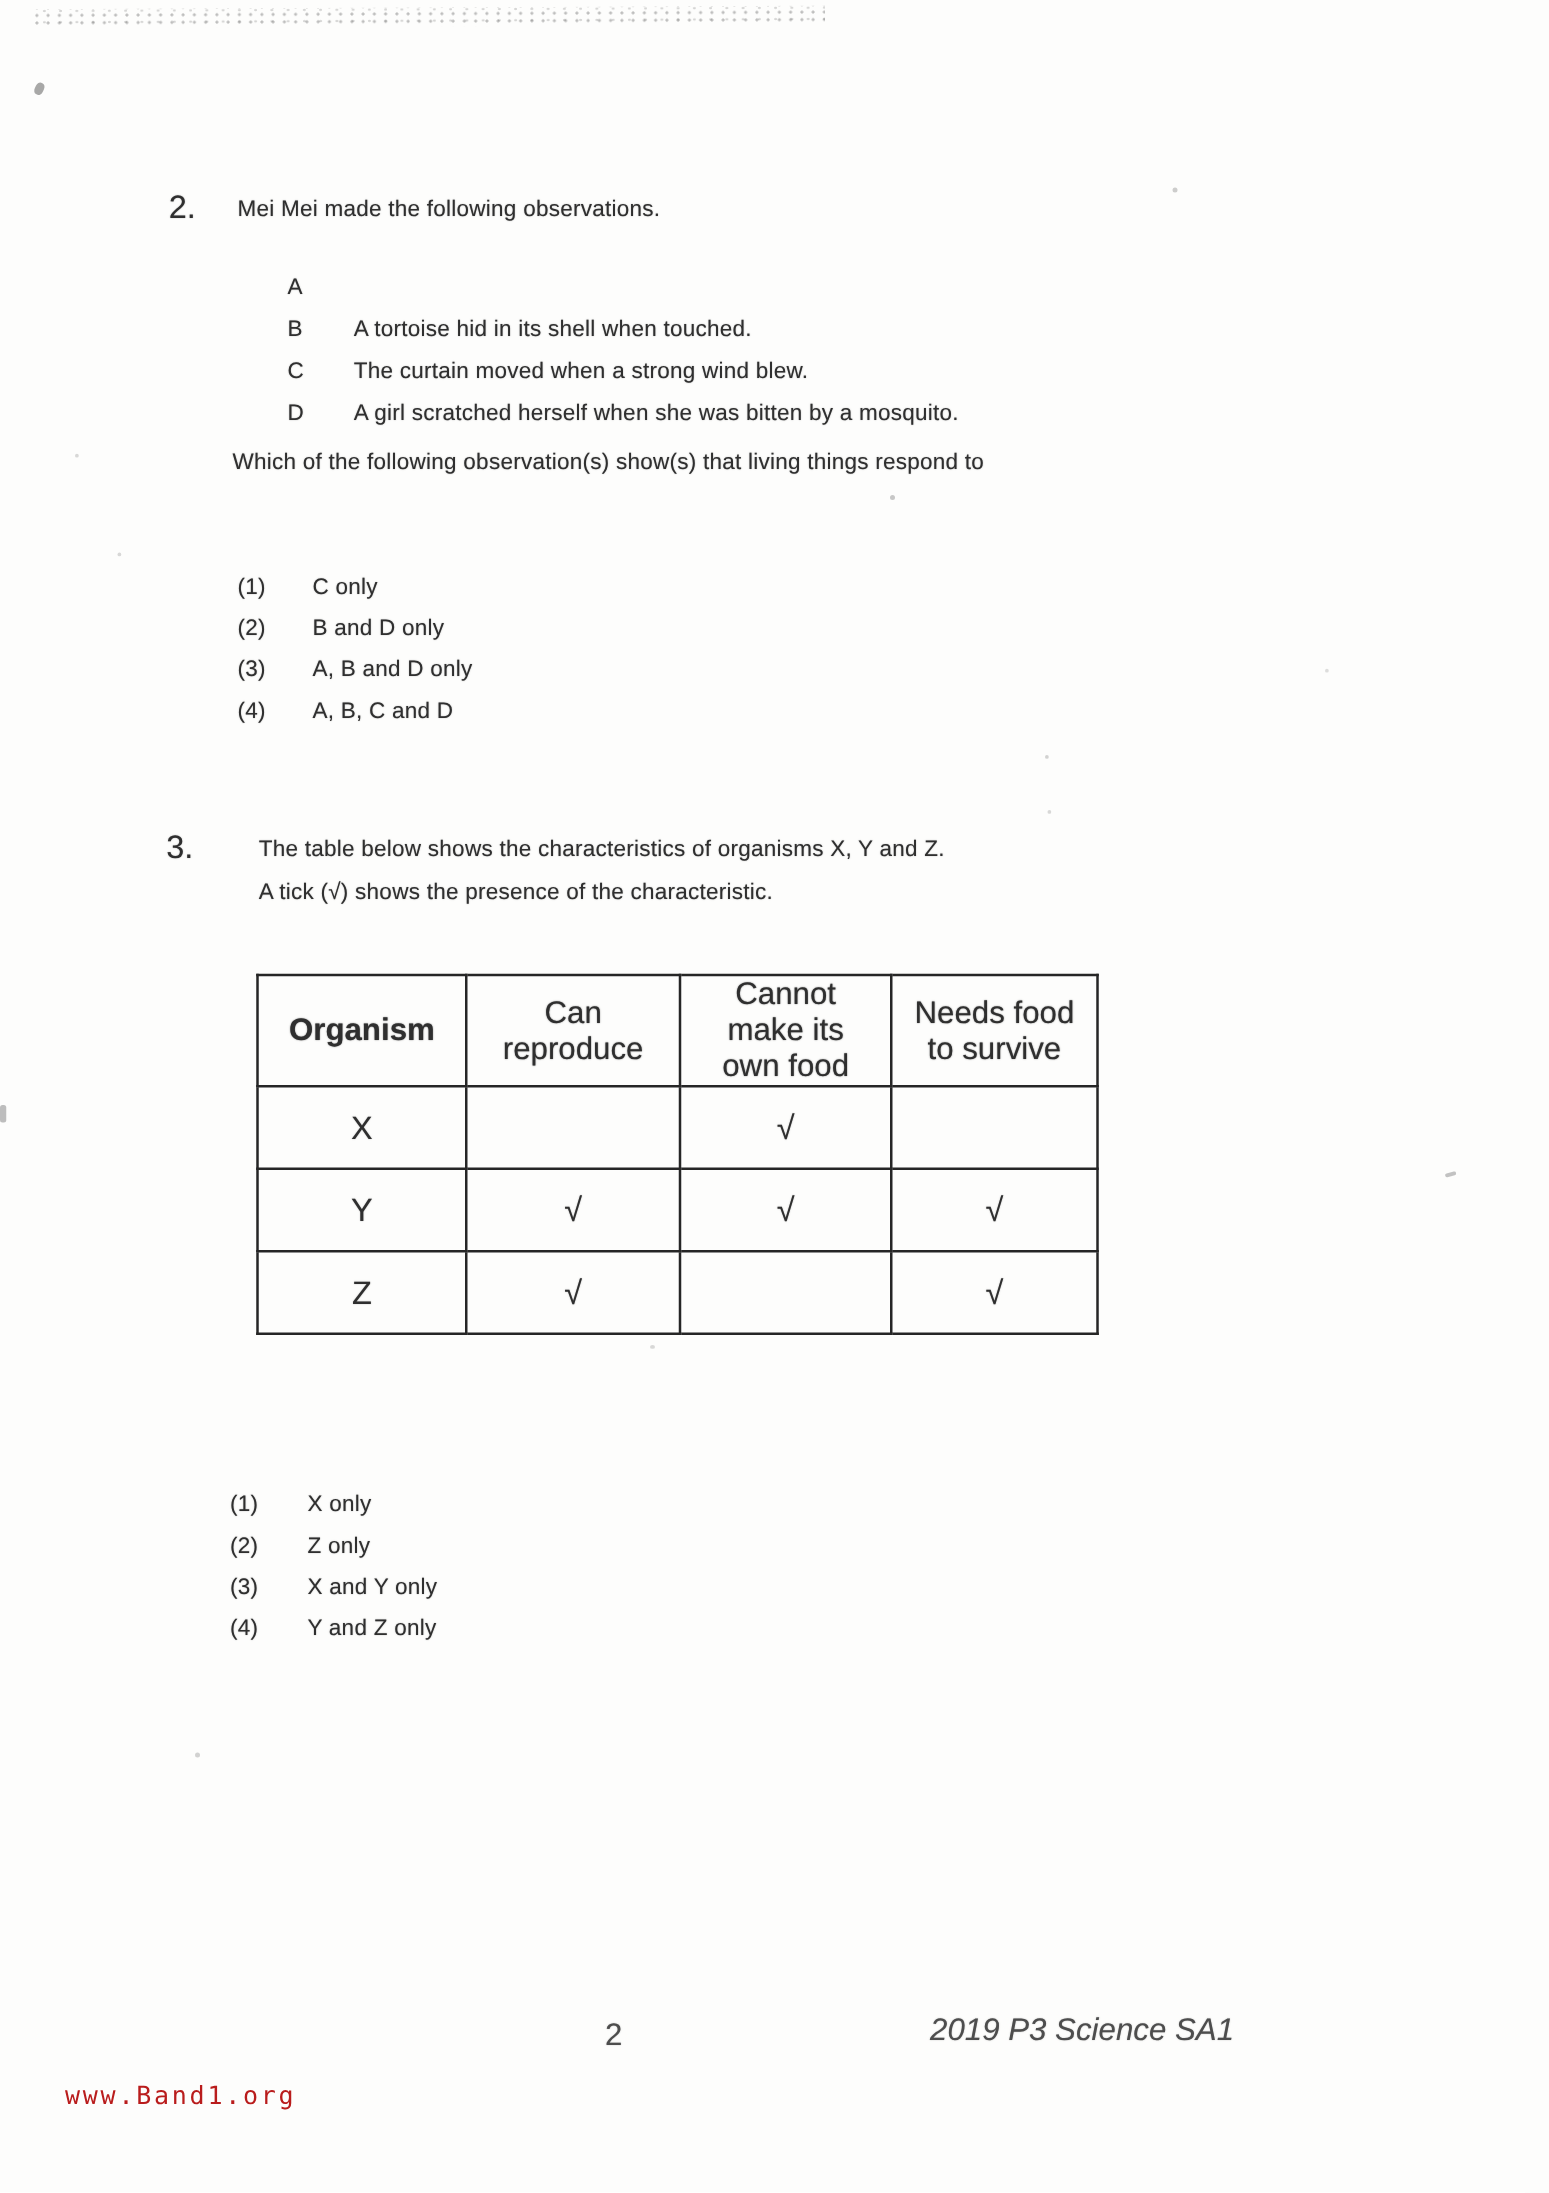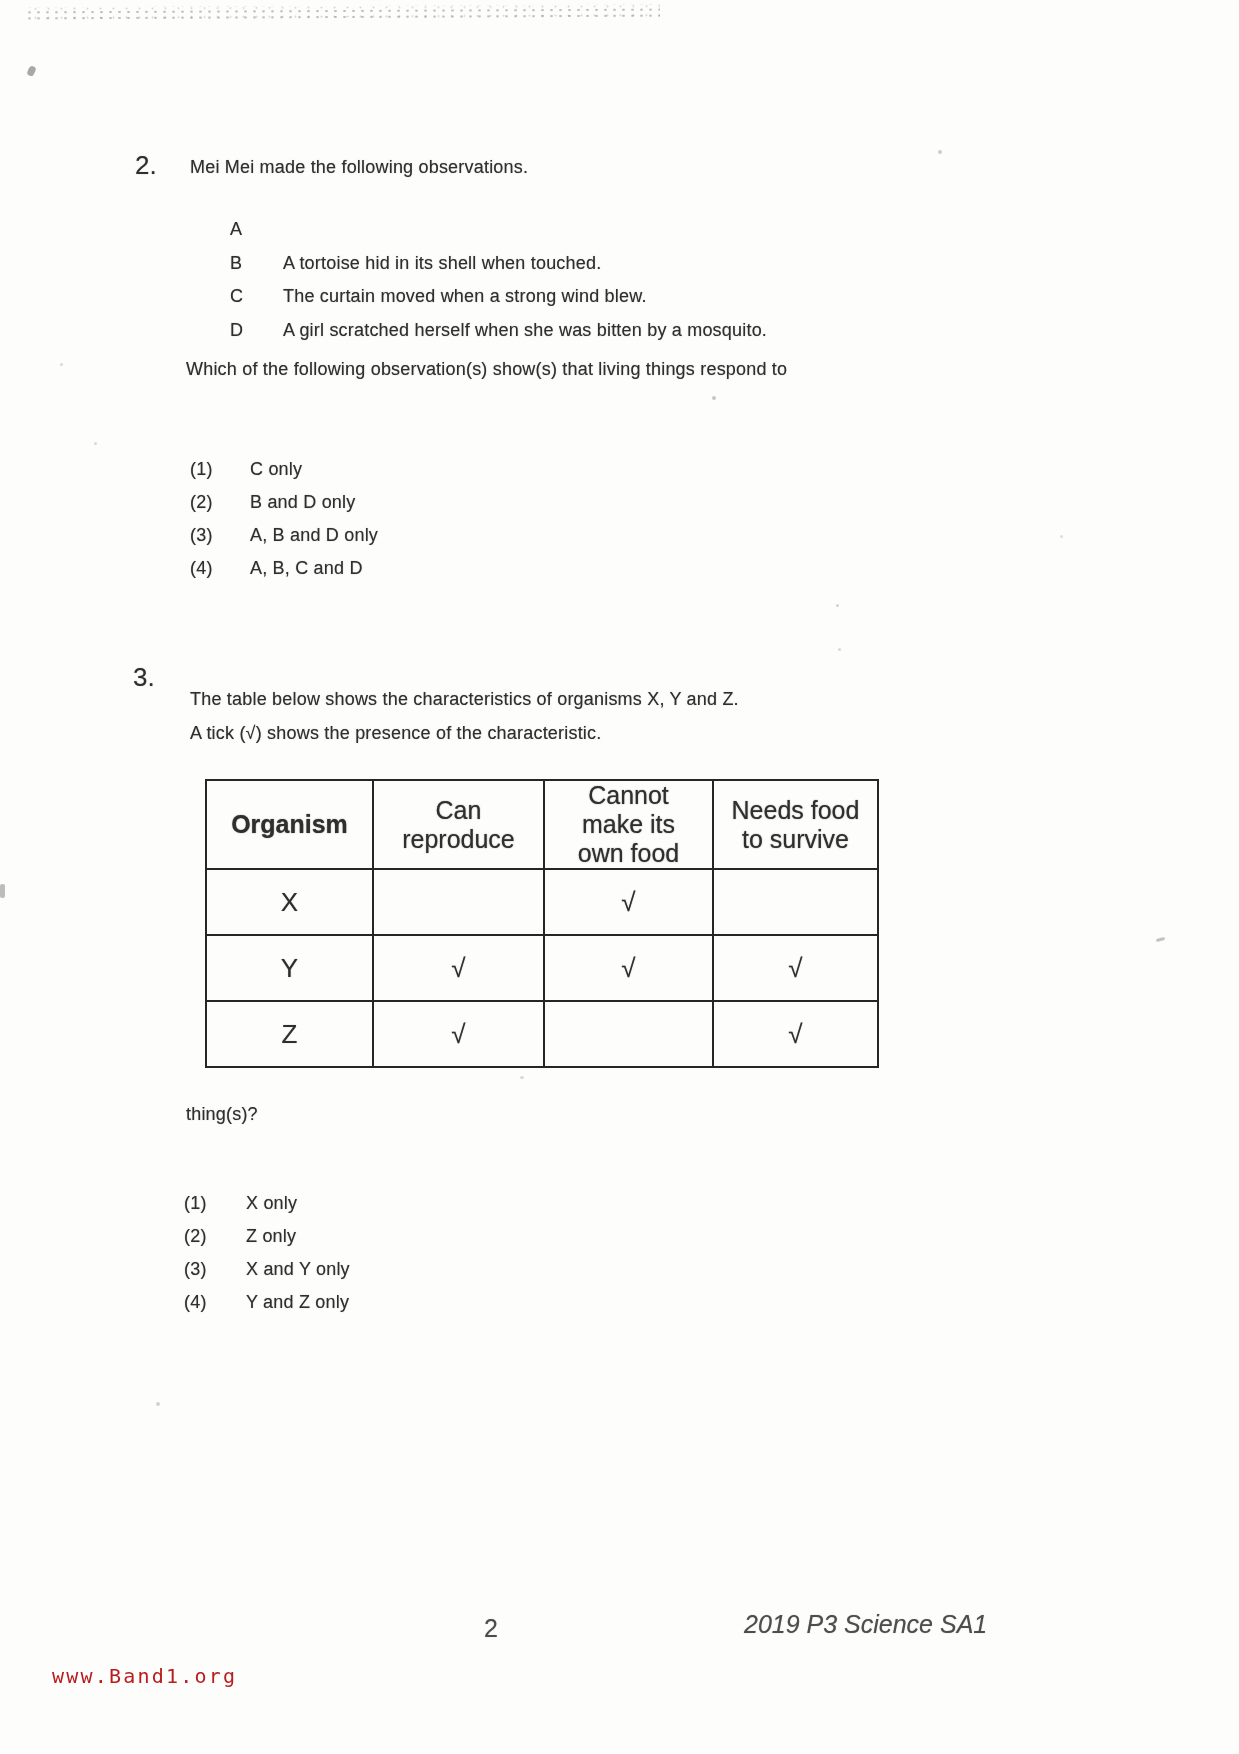--- a/index.html
+++ b/index.html
@@ -127,21 +127,21 @@
         <span class="opt-label">(3)</span>
         <span class="line">A, B and D only</span>
       </div>
       <div class="opt-row">
         <span class="opt-label">(4)</span>
         <span class="line">A, B, C and D</span>
       </div>
     </div>
 
     <div class="abs qnum" style="left:133px;top:662px;">3.</div>
-    <div class="abs body-text" style="left:190px;top:662px;margin-top:20px;">
+    <div class="abs body-text" style="left:207px;top:662px;">
       <div class="line">The table below shows the characteristics of organisms X, Y and Z.</div>
       <div class="line">A tick (√) shows the presence of the characteristic.</div>
     </div>
 
     <table class="char-table abs" style="left:205px;top:779px;width:672px;">
       <colgroup>
         <col style="width:167px">
           <col style="width:171px">
           <col style="width:169px">
           <col style="width:165px">
@@ -170,21 +170,20 @@
         <tr>
           <td>Z</td>
           <td class="tick">√</td>
           <td class="tick"></td>
           <td class="tick">√</td>
         </tr>
       </tbody>
     </table>
 
     <div class="abs body-text" style="left:186px;top:1097px;">
-      <div class="line">thing(s)?</div>
     </div>
 
     <div class="abs body-text" style="left:184px;top:1186px;">
       <div class="opt-row">
         <span class="opt-label-3">(1)</span>
         <span class="line">X only</span>
       </div>
       <div class="opt-row">
         <span class="opt-label-3">(2)</span>
         <span class="line">Z only</span>

